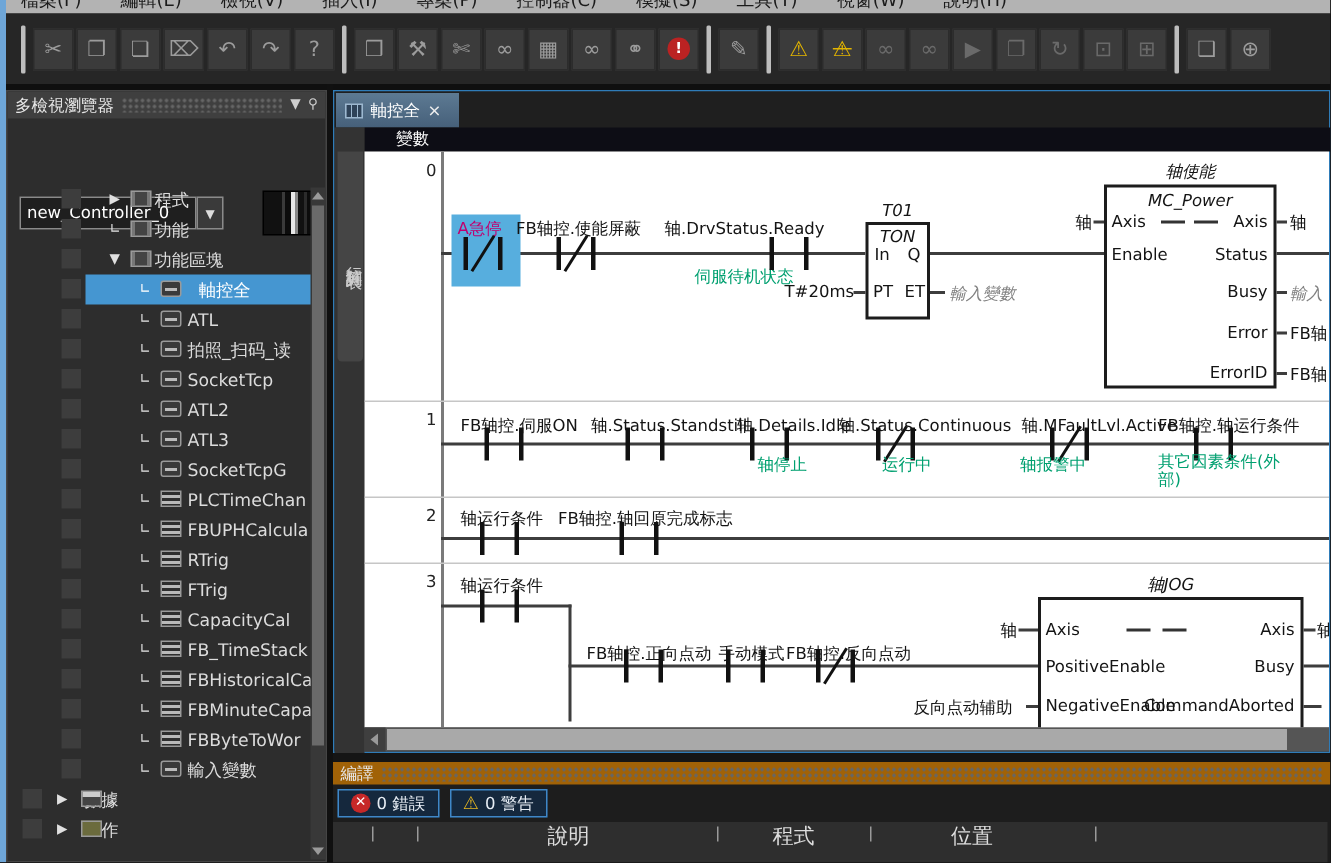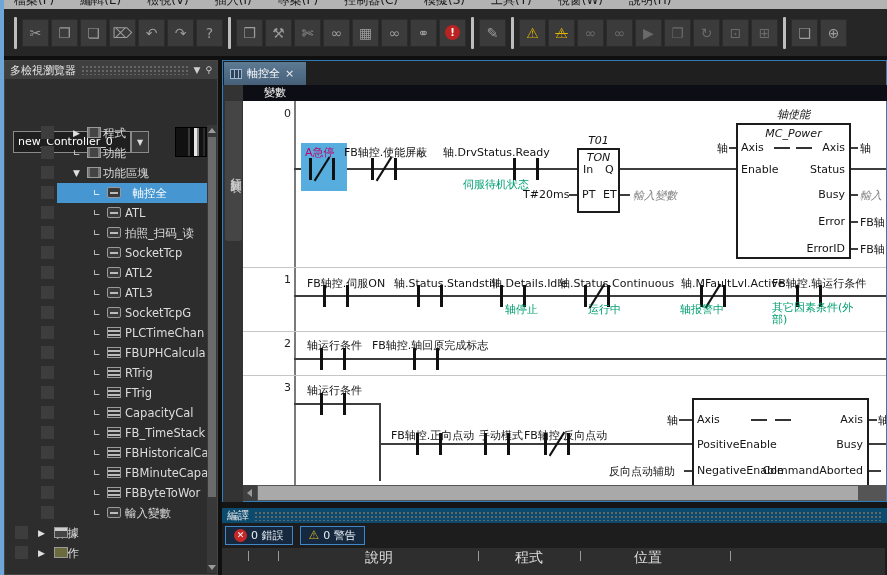--- a/index.html
+++ b/index.html
@@ -114,21 +114,21 @@
     background:#111; transform:rotate(32deg); }
   .selrect { position:absolute; background:#57aede; }
   .sel-lbl { color:#c0006e; }
   .fbbox { position:absolute; border:2px solid #1c1c1c; background:#fff; }
   .fbtitle { position:absolute; text-align:center; font-size:11px; color:#141414;font-style:italic; }
   .port { position:absolute; font-size:11px; color:#141414; white-space:nowrap; }
   .dash { position:absolute; height:2px; width:16px; background:#333; }
 
   
   #build { left:222px; top:508px; width:665px; height:67px; background:#1d1d1d; }
-  #build .ptitle { background:#0c4a6e; height:15px; }
+  #build .ptitle { background:#a16207; height:15px; }
   #badges { position:absolute; left:3px; top:18px; height:19px; display:flex; gap:7px; }
   .badge { display:flex; align-items:center; gap:4px; padding:0 8px; border:1px solid #3f87c8;
     background:#15283d; color:#e8eef5; font-size:11px; }
   .err-ic { width:13px; height:13px; border-radius:50%; background:#c62828; color:#fff;
     font-size:9px; line-height:13px; text-align:center; font-weight:bold; }
   .warn-ic { color:#e8b820; font-size:12px; line-height:13px; }
   #btable { position:absolute; left:0; top:40px; width:663px; height:32px; background:#2e2e2e;
     color:#ddd; font-size:14px; }
   #btable .col { position:absolute; top:1px; }
   .vsep { position:absolute; top:3px; width:1px; height:10px; background:#9a9a9a; }
@@ -497,20 +497,21 @@
       <div class="contact" style="left:241px;top:332px">
           <i class="cb l"></i>
           <i class="cb r"></i>
         </div>
       <div class="lbl" style="left:281px;top:327px">FB轴控.反向点动</div>
       <div class="contact nc" style="left:301px;top:332px">
           <i class="cb l"></i>
           <i class="cb r"></i>
         </div>
 
+      <div class="fbtitle" style="left:449px;top:281px;width:177px">轴JOG</div>
       <div class="fbbox" style="left:449px;top:297px;width:177px;height:95px"></div>
       <div class="lbl" style="left:424px;top:312px">轴</div>
       <div class="wh" style="left:436px;top:318px;width:13px"></div>
       <div class="port" style="left:454px;top:312px">Axis</div>
       <div class="dash" style="left:508px;top:318px"></div>
       <div class="dash" style="left:532px;top:318px"></div>
       <div class="port" style="right:23px;top:312px">Axis</div>
       <div class="wh" style="left:626px;top:318px;width:8px"></div>
       <div class="lbl" style="left:635px;top:312px">轴</div>
       <div class="port" style="left:454px;top:337px">PositiveEnable</div>

